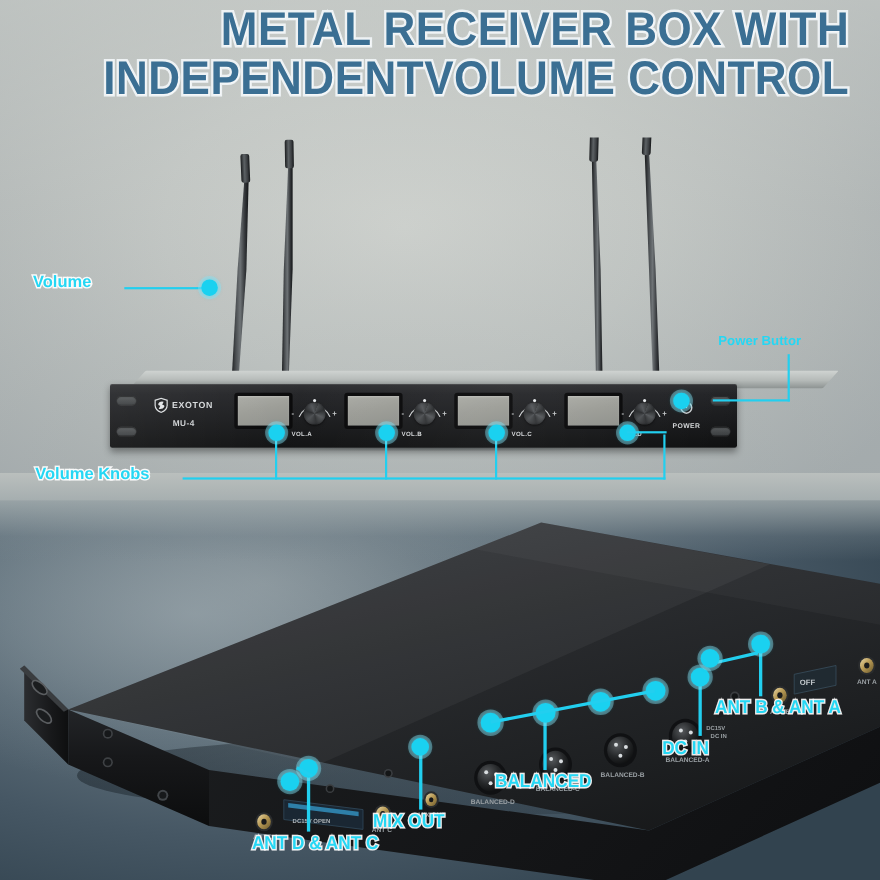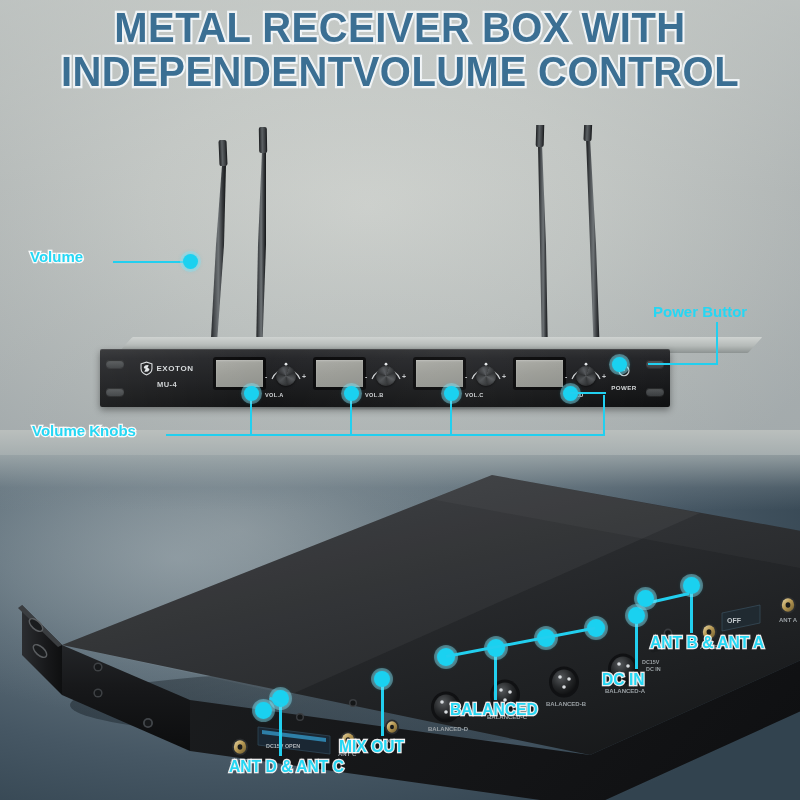--- a/index.html
+++ b/index.html
@@ -45,21 +45,21 @@
   }
   .bg-bottom-glow {
     position: absolute; left: 0; top: 455px; width: 800px; height: 345px;
     background: radial-gradient(ellipse 420px 200px at 22% 30%, rgba(180,192,198,0.40) 0%, rgba(150,165,175,0.12) 55%, rgba(0,0,0,0) 80%);
   }
 
   
   .title-block {
     position: absolute;
     left: 0; top: 6px; width: 800px;
-    text-align: center;
+    text-align: right;
     line-height: 1.02;
     z-index: 40;
   }
   .title-line {
     display: block;
     font-family: "Liberation Sans Narrow", "Liberation Sans", sans-serif;
     font-weight: 700;
     font-size: 43px;
     letter-spacing: 0.5px;
     color: #3b6f93;
@@ -544,21 +544,21 @@
     <rect x="818" y="120" width="4" height="36" rx="2" fill="#0a0b0c" transform="rotate(-13 820 138)"></rect>
 
   </svg>
 
   <div class="callouts">
 
     <div class="co-label" style="left:30px; top:248px; font-size:15px;">Volume</div>
     <div class="line" style="left:113px; top:261px; width:76px; height:2.4px;"></div>
     <div class="dot" style="left:183px; top:254px; width:15px; height:15px;"></div>
 
-    <div class="co-label nostroke" style="left:653px; top:303px; font-size:15px;">Power Buttor</div>
+    <div class="co-label nostroke" style="left:653px; top:303px; font-size:12px;">Power Buttor</div>
     <div class="line" style="left:716px; top:322px; width:2.4px; height:43px;"></div>
     <div class="line" style="left:648px; top:363px; width:70px; height:2.4px;"></div>
     <div class="dot" style="left:612px; top:357px; width:15px; height:15px;"></div>
 
     <div class="co-label" style="left:32px; top:422px; font-size:15px;">Volume Knobs</div>
 
     <div class="line" style="left:166px; top:434px; width:439px; height:2.4px;"></div>
 
     <div class="line" style="left:250px; top:395px; width:2.4px; height:41px;"></div>
     <div class="dot" style="left:244px; top:386px; width:15px; height:15px;"></div>

